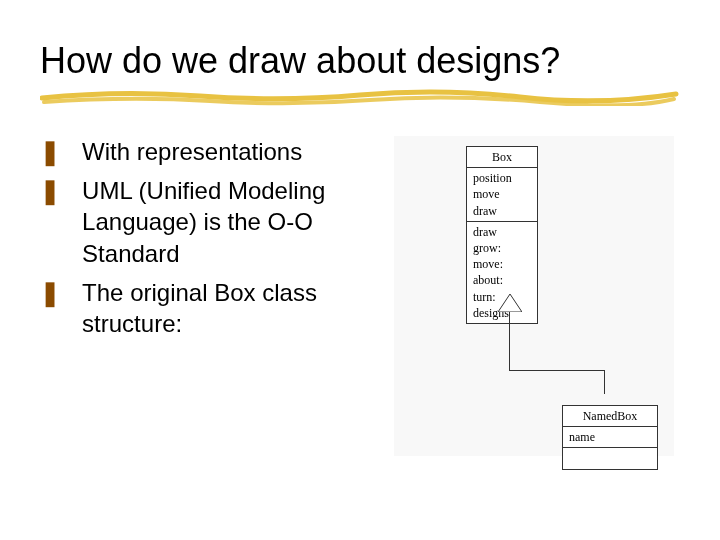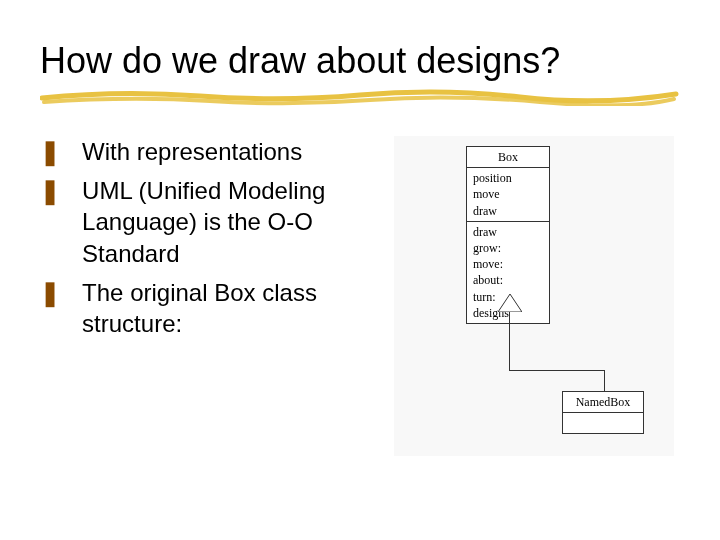--- a/index.html
+++ b/index.html
@@ -80,26 +80,26 @@
     white-space: pre;
   }
   .uml-section:last-child { border-bottom: none; }
   .uml-name {
     text-align: center;
     font-weight: normal;
   }
   .box-class {
     left: 72px;
     top: 10px;
-    width: 84px;
+    width: 72px;
   }
   .namedbox-class {
     left: 168px;
-    top: 255px;
-    width: 82px;
+    top: 269px;
+    width: 96px;
   }
   .inherit-triangle {
     position: absolute;
     left: 104px;
     top: 158px;
     width: 24px;
     height: 18px;
   }
   .line-v1 {
     position: absolute;
@@ -176,20 +176,21 @@
         <svg width="24" height="18" viewBox="0 0 24 18">
           <polygon points="12,0 0,18 24,18" fill="#fff" stroke="#333" stroke-width="1"></polygon>
         </svg>
       </div>
       <div class="line-v1"></div>
       <div class="line-h"></div>
       <div class="line-v2"></div>
 
       <div class="uml-class namedbox-class">
         <div class="uml-section uml-name">NamedBox</div>
+        <div class="uml-section"><span>name</span></div>
         <div class="uml-section">&nbsp;</div>
       </div>
 
     </div>
 
   </div>
 
 </div>
 
 </body></html>

